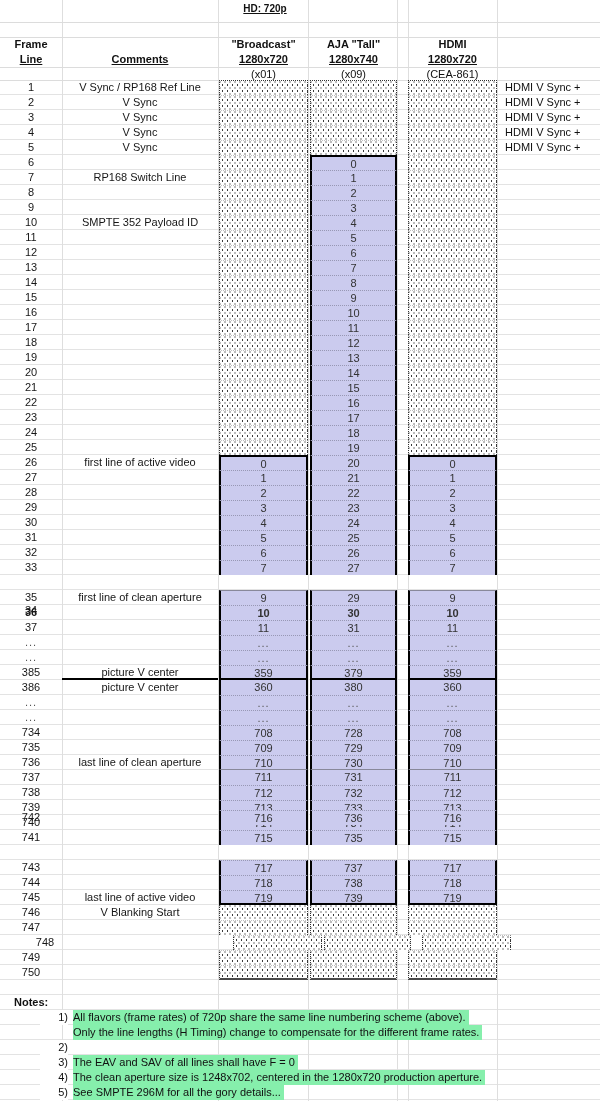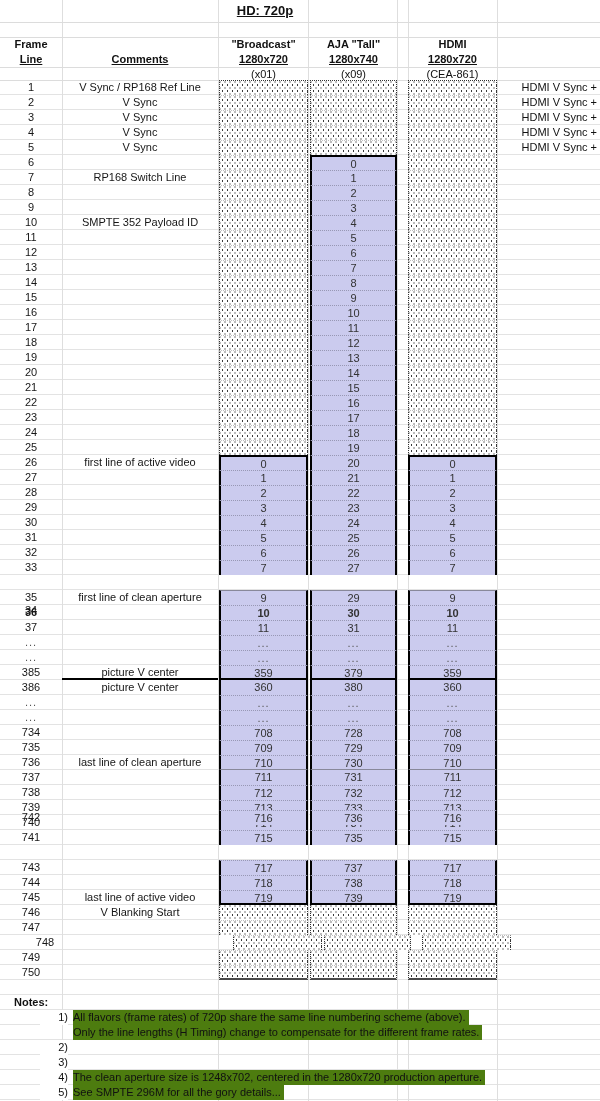--- a/index.html
+++ b/index.html
@@ -6,35 +6,35 @@
   .page{position:relative;width:600px;height:1101px;background:#fff;overflow:hidden;
         font-family:"Liberation Sans",sans-serif;font-size:11px;color:#111;}
   
   .gridlayer{position:absolute;inset:0;z-index:0;}
   .vline{position:absolute;top:0;width:1px;height:1101px;background:#dedede;}
   .hline{position:absolute;left:0;width:600px;height:1px;background:#dcdcdc;}
   .hgrid{position:absolute;left:0;top:80px;width:600px;height:1020px;
          background-image:repeating-linear-gradient(to bottom,transparent 0,transparent 14px,#e3e3e3 14px,#e3e3e3 15px);}
   
   .title{position:absolute;top:3px;left:0;width:530px;text-align:center;font-weight:bold;
-         font-size:13px;text-decoration:underline;z-index:2;}
+         font-size:10px;text-decoration:underline;z-index:2;}
   .hcell{position:absolute;height:15px;line-height:15px;text-align:center;z-index:2;white-space:nowrap;}
   .bold{font-weight:bold;}
   .undl{text-decoration:underline;}
   
   .trow{position:absolute;left:0;width:600px;height:15px;z-index:1;}
   .tcell{position:absolute;top:0;height:15px;line-height:15px;box-sizing:border-box;
          text-align:center;white-space:nowrap;}
   .c-line{left:0;width:62px;color:#161616;}
   .c-comment{left:62px;width:156px;color:#161616;}
   .comment-vc{border-bottom:2px solid #000;}
   .c-broadcast{left:219px;width:89px;}
   .c-aja{left:310px;width:87px;}
   .c-hdmi{left:408px;width:89px;}
-  .c-right{left:505px;width:92px;text-align:right;}
+  .c-right{left:505px;width:92px;text-align:left;}
   
   .dots{background-color:#fff;
         background-image:radial-gradient(circle,#3a3a3a 0.8px,transparent 0.95px),
                          radial-gradient(circle,#7a7a7a 0.8px,transparent 0.95px);
         background-size:5px 6px;background-position:0 1px,2.5px 4px;
         border-left:1px dotted #333;border-right:1px dotted #333;}
   .dots-top{border-top:1px dotted #333;}
   .dots-sep{border-top:1px dotted #c0c0c0;}
   .dots-bot{border-bottom:2px solid #4a4a4a;}
   
@@ -43,21 +43,21 @@
   .clean-top{border-top:1px solid #88889a;}
   .act-first{border-top:2px solid #000;}
   .clean-bot{border-bottom:1px solid #88889a;}
   .vc-bot{border-bottom:2px solid #000;}
   .act-last{border-bottom:2px solid #000;}
   .ell{color:#555;letter-spacing:1px;}
   
   .note-label{position:absolute;left:14px;height:15px;line-height:15px;font-weight:bold;z-index:2;}
   .note-row{position:absolute;left:0;width:600px;height:15px;line-height:15px;z-index:2;}
   .note-num{position:absolute;left:40px;width:28px;text-align:right;background:#fff;}
-  .note-text{position:absolute;left:73px;background:#4d7c0f;padding-right:3px;white-space:nowrap;}
+  .note-text{position:absolute;left:73px;background:#86efac;padding-right:3px;white-space:nowrap;}
 </style>
 </head>
 <body>
 
 <div class="page">
 
   <div class="gridlayer">
     <div class="hgrid"></div>
     <div class="vline" style="left:62px"></div>
     <div class="vline" style="left:218px"></div>
@@ -479,20 +479,21 @@
       </div>
       <div class="note-row" style="top: 1025px;">
         <div class="note-num"></div>
         <div class="note-text">Only the line lengths (H Timing) change to compensate for the different frame rates.</div>
       </div>
       <div class="note-row" style="top: 1040px;">
         <div class="note-num">2)</div>
       </div>
       <div class="note-row" style="top: 1055px;">
         <div class="note-num">3)</div>
+        <div class="note-text">The EAV and SAV of all lines shall have F = 0</div>
       </div>
       <div class="note-row" style="top: 1070px;">
         <div class="note-num">4)</div>
         <div class="note-text">The clean aperture size is 1248x702, centered in the 1280x720 production aperture.</div>
       </div>
       <div class="note-row" style="top: 1085px;">
         <div class="note-num">5)</div>
         <div class="note-text">See SMPTE 296M for all the gory details...</div>
       </div>
     </div>

